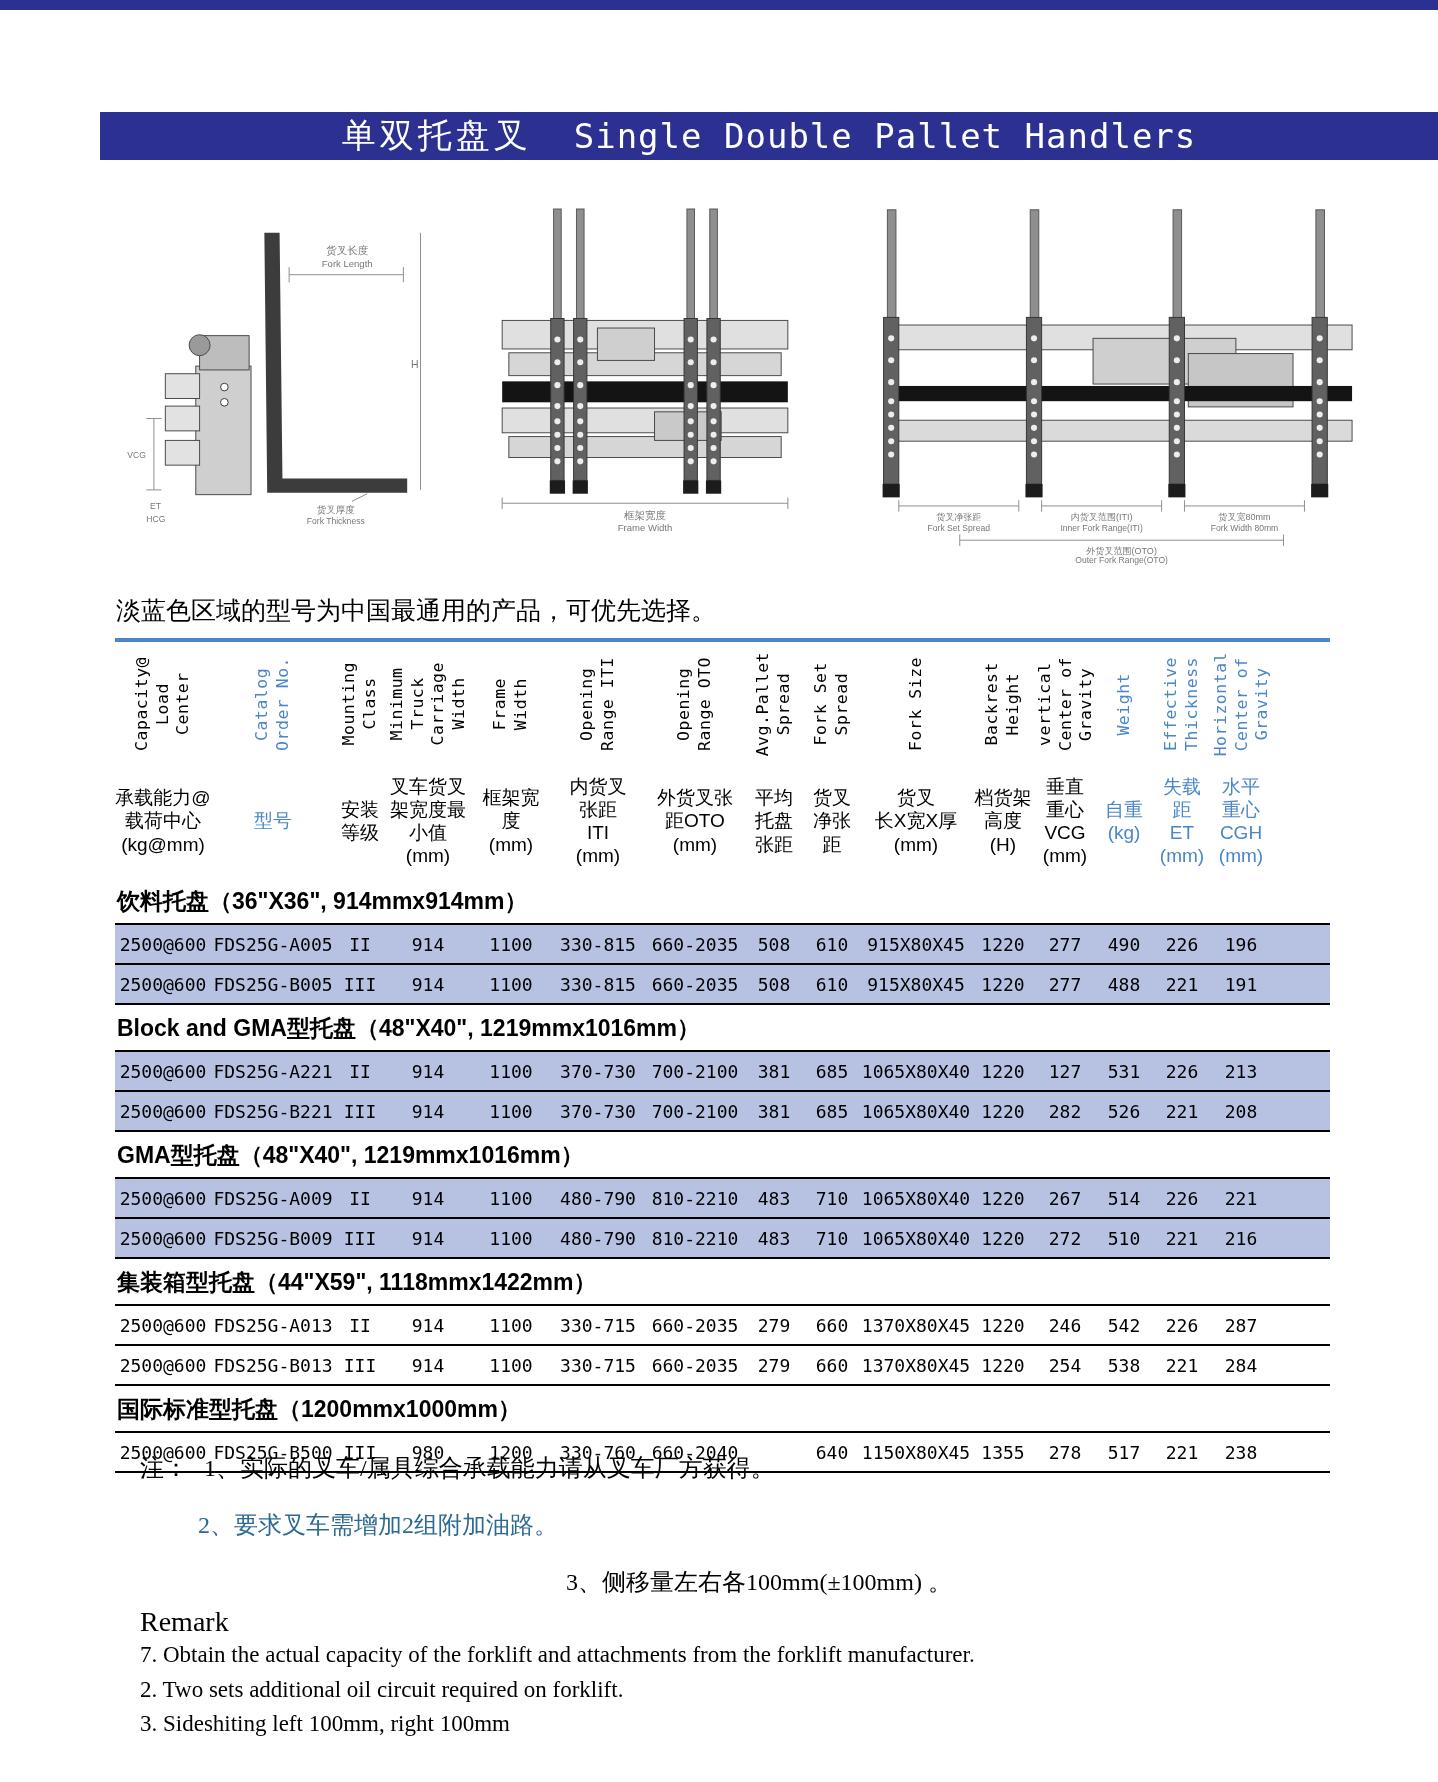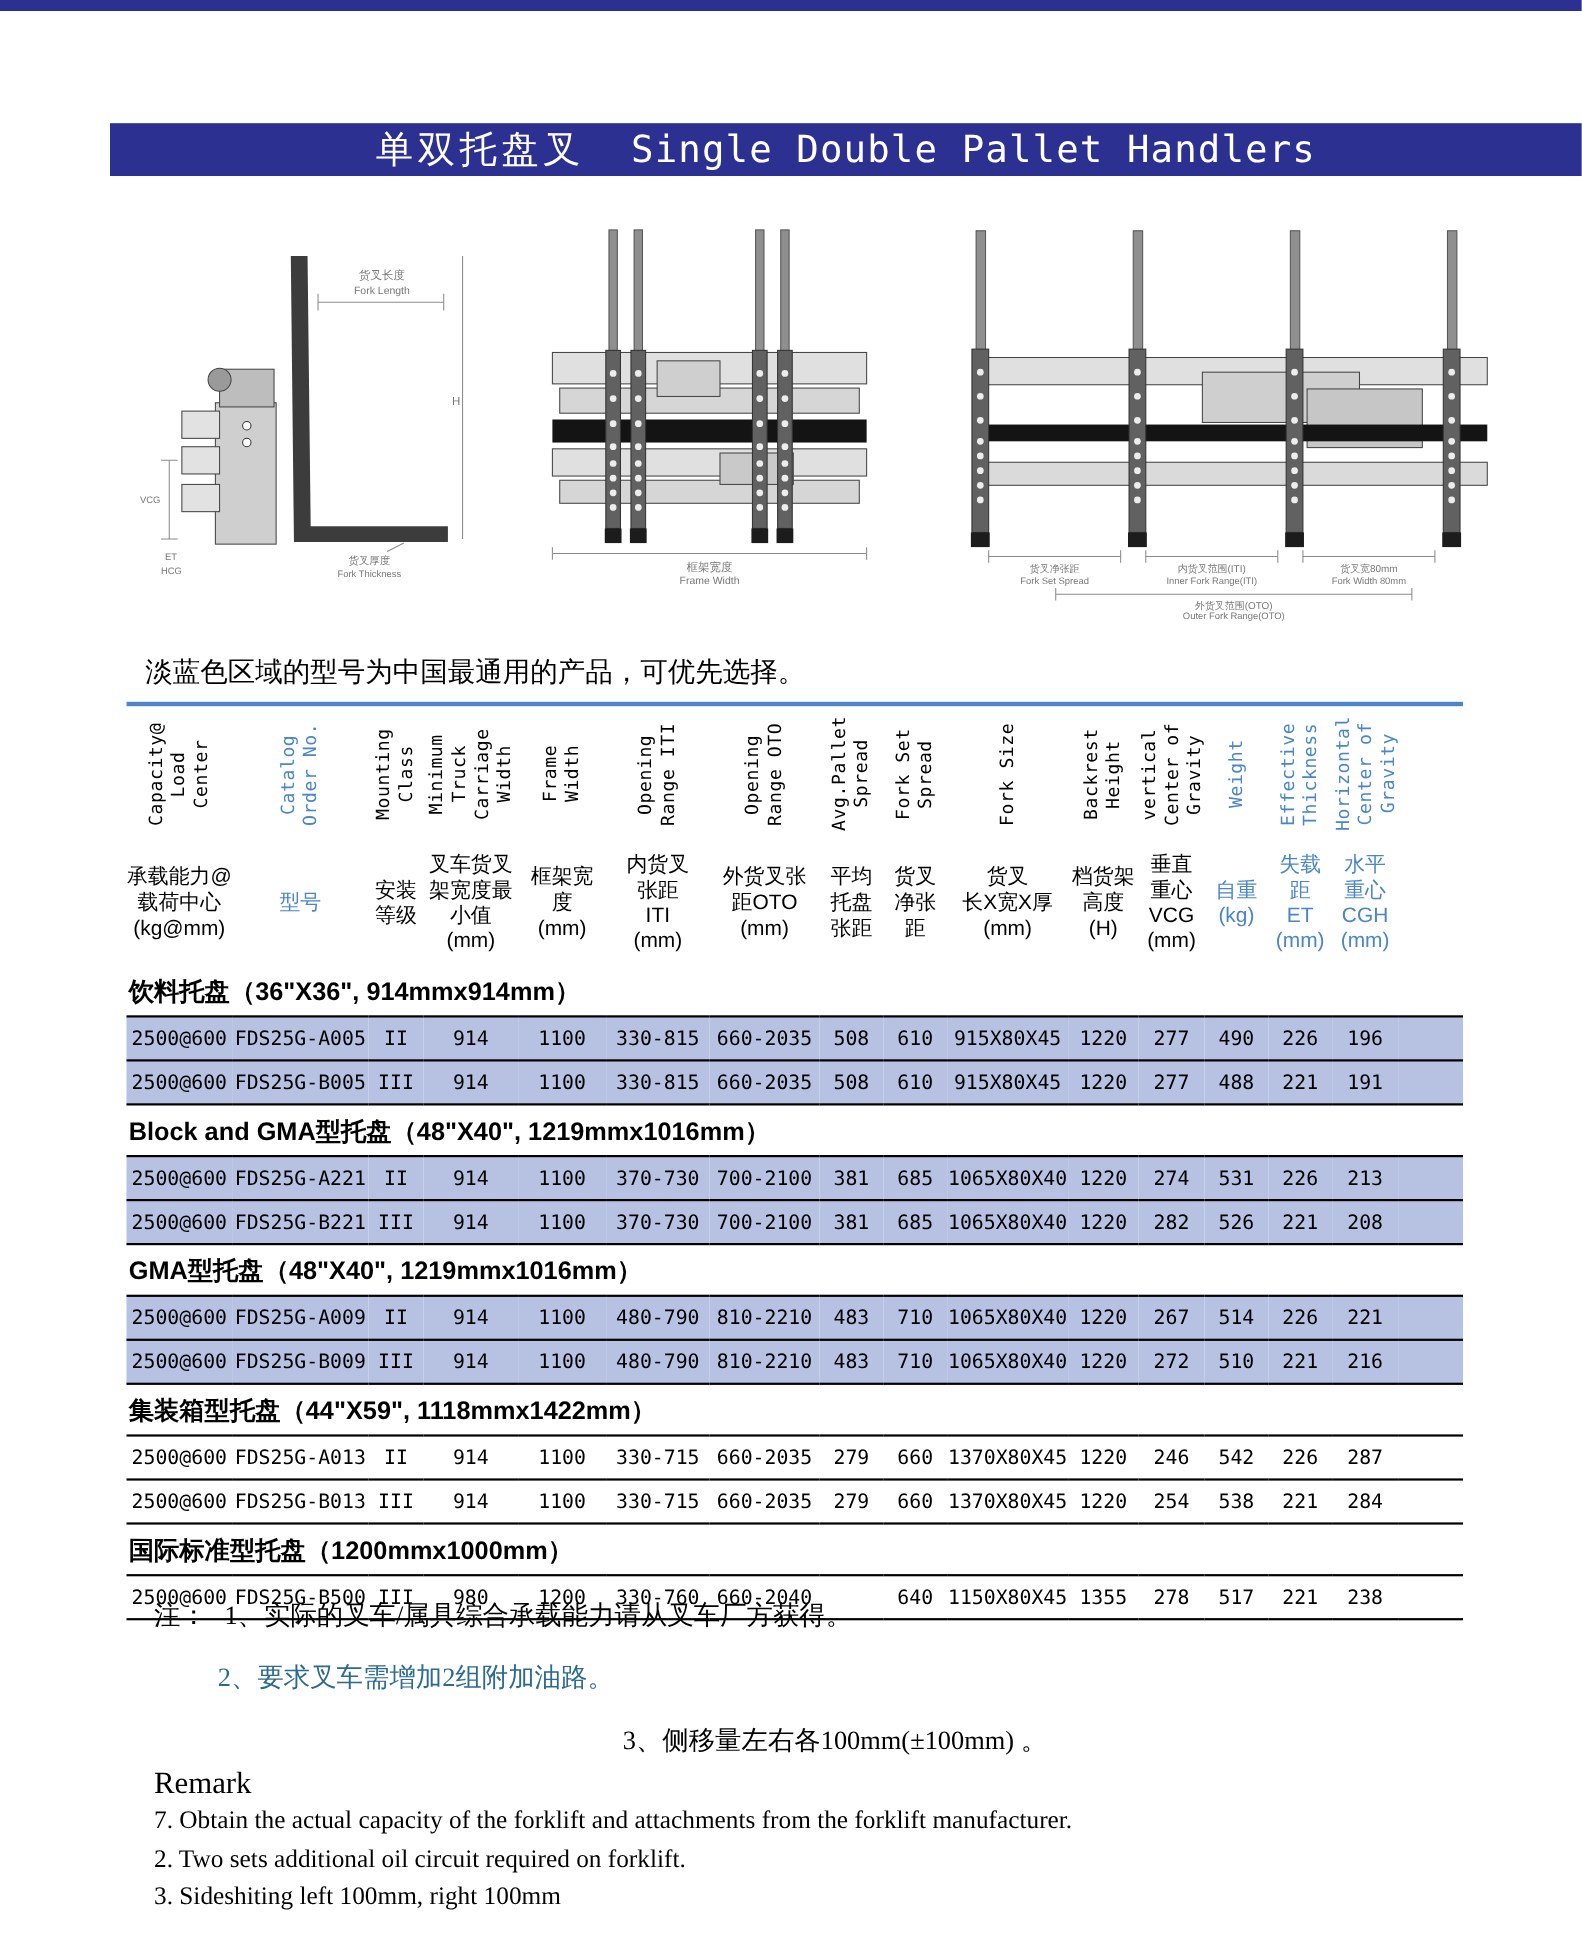--- a/index.html
+++ b/index.html
@@ -13,21 +13,21 @@
     color:#fff; display:flex; align-items:center; justify-content:center;
     font-family:"DejaVu Sans Mono", monospace; font-size:34px; white-space:nowrap;
   }
   .title-bar .cn { letter-spacing:4px; margin-right:42px; font-weight:normal; }
   .title-bar .en { letter-spacing:1px; }
 
   .drawings { position:absolute; left:112px; top:196px; width:1276px; display:flex; justify-content:space-between; align-items:flex-start; }
   svg text { font-family:"Liberation Sans", sans-serif; fill:#777; }
   svg .dim { stroke:#8a8a8a; stroke-width:1; fill:none; }
 
-  .note { position:absolute; left:132px; top:594px; font-size:25px; font-family:"Liberation Serif", serif; color:#000; }
+  .note { position:absolute; left:116px; top:594px; font-size:25px; font-family:"Liberation Serif", serif; color:#000; }
 
   .table-toprule { position:absolute; left:115px; top:638px; width:1215px; height:4px; background:#4a86c8; }
 
   table.spec { position:absolute; left:115px; top:642px; width:1215px; border-collapse:collapse; table-layout:fixed; }
   col.c1{width:96px} col.c2{width:124px} col.c3{width:50px} col.c4{width:86px}
   col.c5{width:80px} col.c6{width:94px} col.c7{width:100px} col.c8{width:58px}
   col.c9{width:58px} col.c10{width:110px} col.c11{width:64px} col.c12{width:60px}
   col.c13{width:58px} col.c14{width:58px} col.c15{width:60px}
   tr.hdr-en th { height:128px; vertical-align:middle; text-align:center; padding:0; font-weight:normal; }
   .rot {
@@ -437,21 +437,21 @@
         <td>FDS25G-A221</td>
         <td>II</td>
         <td>914</td>
         <td>1100</td>
         <td>370-730</td>
         <td>700-2100</td>
         <td>381</td>
         <td>685</td>
         <td>1065X80X40</td>
         <td>1220</td>
-        <td>274</td>
+        <td>127</td>
         <td>531</td>
         <td>226</td>
         <td>213</td>
         <td></td>
       </tr>
       <tr class="data-row hl">
         <td>2500@600</td>
         <td>FDS25G-B221</td>
         <td>III</td>
         <td>914</td>

